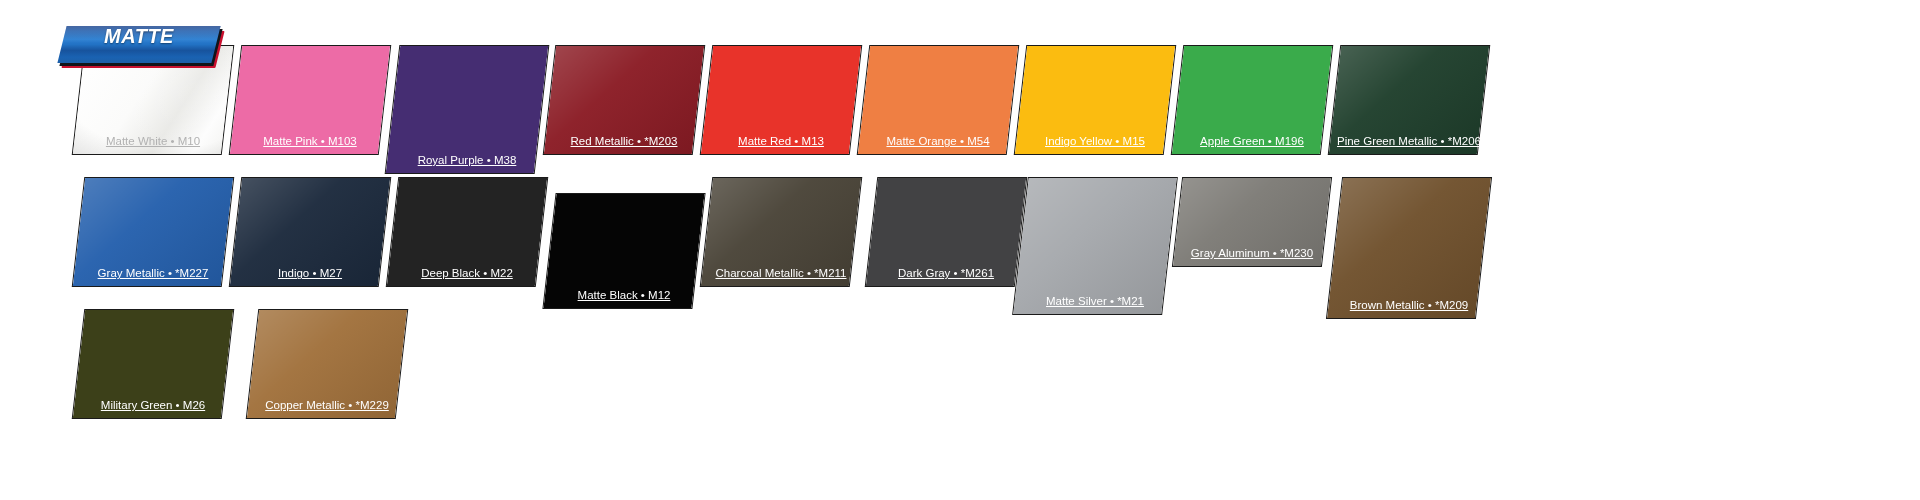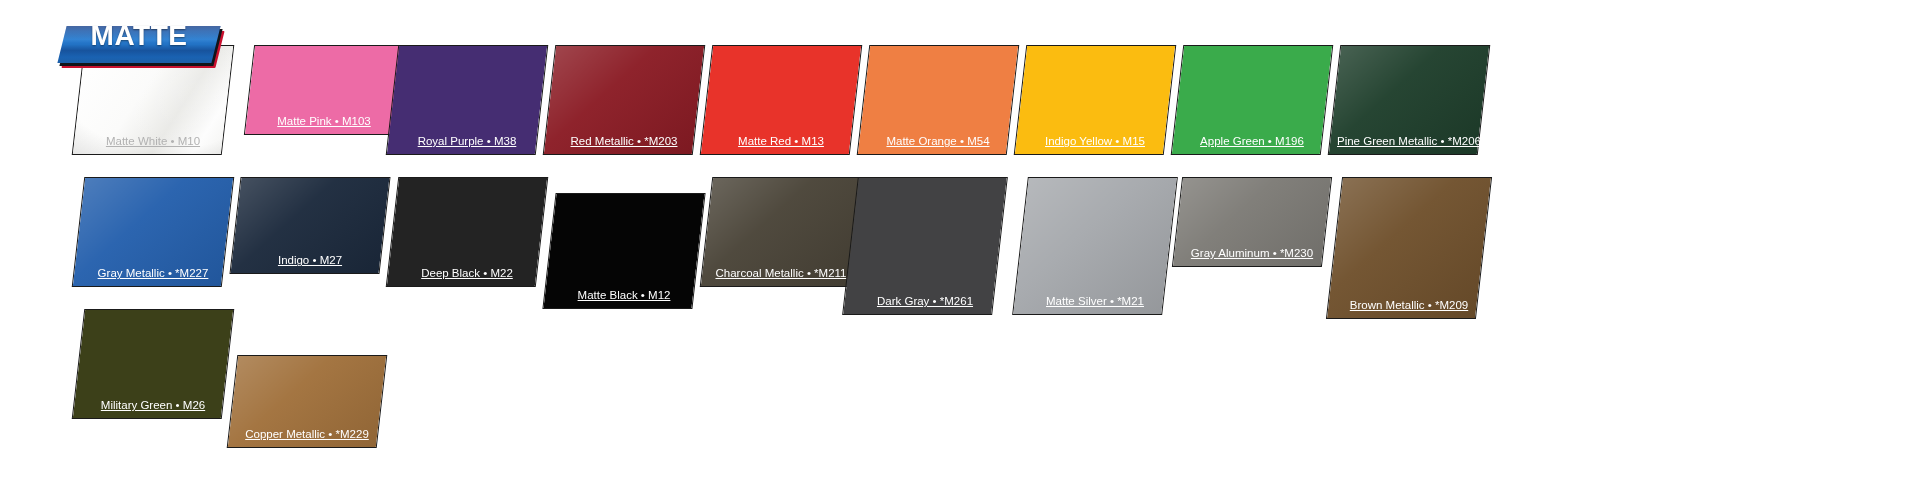--- a/index.html
+++ b/index.html
@@ -88,27 +88,28 @@
   .banner-label {
     position: absolute;
     left: 0;
     top: 0;
     width: 154px;
     height: 37px;
     display: flex;
     align-items: center;
     justify-content: center;
     color: #ffffff;
-    font-size: 28px;
+    font-size: 20px;
     font-weight: bold;
     letter-spacing: 0.5px;
     line-height: 1;
     text-shadow: 0 1px 2px rgba(0,0,0,0.45);
     z-index: 3;
     padding-bottom: 18px;
+    font-style: italic;
   }
 
   
   .swatch {
     position: absolute;
     width: 150px;
     height: 110px;
     z-index: 10;
   }
   .swatch-skew {
@@ -166,27 +167,27 @@
     <div class="banner-label">MATTE</div>
   </div>
 
   <div id="swatch-layer">
       <div class="swatch" style="left: 78px; top: 45px; width: 150px; height: 110px;">
         <div class="swatch-skew" style="transform: skewX(-6.5deg);">
           <div class="swatch-fill sheen-radial" style="background: linear-gradient(118deg, rgb(255, 255, 255) 0%, rgb(251, 251, 250) 42%, rgb(233, 233, 230) 66%, rgb(253, 253, 253) 86%, rgb(244, 244, 242) 100%);"></div>
         </div>
         <div class="swatch-label dark-text">Matte White • M10</div>
       </div>
-      <div class="swatch" style="left: 249px; top: 45px; width: 150px; height: 90px;">
+      <div class="swatch" style="left: 235px; top: 45px; width: 150px; height: 110px;">
         <div class="swatch-skew" style="transform: skewX(-6.5deg);">
           <div class="swatch-fill sheen-none" style="background: rgb(237, 107, 166);"></div>
         </div>
         <div class="swatch-label">Matte Pink • M103</div>
       </div>
-      <div class="swatch" style="left: 392px; top: 45px; width: 150px; height: 110px;">
+      <div class="swatch" style="left: 392px; top: 45px; width: 150px; height: 129px;">
         <div class="swatch-skew" style="transform: skewX(-6.5deg);">
           <div class="swatch-fill sheen-none" style="background: rgb(69, 45, 114);"></div>
         </div>
         <div class="swatch-label">Royal Purple • M38</div>
       </div>
       <div class="swatch" style="left: 549px; top: 45px; width: 150px; height: 110px;">
         <div class="swatch-skew" style="transform: skewX(-6.5deg);">
           <div class="swatch-fill sheen-diag" style="background: rgb(139, 28, 37);"></div>
         </div>
         <div class="swatch-label">Red Metallic • *M203</div>
@@ -220,21 +221,21 @@
           <div class="swatch-fill sheen-diag" style="background: rgb(31, 63, 44);"></div>
         </div>
         <div class="swatch-label">Pine Green Metallic • *M206</div>
       </div>
       <div class="swatch" style="left: 78px; top: 177px; width: 150px; height: 110px;">
         <div class="swatch-skew" style="transform: skewX(-6.5deg);">
           <div class="swatch-fill sheen-diag" style="background: rgb(37, 96, 173);"></div>
         </div>
         <div class="swatch-label">Gray Metallic • *M227</div>
       </div>
-      <div class="swatch" style="left: 235px; top: 177px; width: 150px; height: 97px;">
+      <div class="swatch" style="left: 235px; top: 177px; width: 150px; height: 110px;">
         <div class="swatch-skew" style="transform: skewX(-6.5deg);">
           <div class="swatch-fill sheen-diag" style="background: rgb(28, 42, 61);"></div>
         </div>
         <div class="swatch-label">Indigo • M27</div>
       </div>
       <div class="swatch" style="left: 392px; top: 177px; width: 150px; height: 110px;">
         <div class="swatch-skew" style="transform: skewX(-6.5deg);">
           <div class="swatch-fill sheen-none" style="background: rgb(35, 35, 35);"></div>
         </div>
         <div class="swatch-label">Deep Black • M22</div>
@@ -244,21 +245,21 @@
           <div class="swatch-fill sheen-none" style="background: rgb(5, 5, 5);"></div>
         </div>
         <div class="swatch-label">Matte Black • M12</div>
       </div>
       <div class="swatch" style="left: 706px; top: 177px; width: 150px; height: 110px;">
         <div class="swatch-skew" style="transform: skewX(-6.5deg);">
           <div class="swatch-fill sheen-diag" style="background: rgb(74, 68, 56);"></div>
         </div>
         <div class="swatch-label">Charcoal Metallic • *M211</div>
       </div>
-      <div class="swatch" style="left: 850px; top: 177px; width: 150px; height: 138px;">
+      <div class="swatch" style="left: 871px; top: 177px; width: 150px; height: 110px;">
         <div class="swatch-skew" style="transform: skewX(-6.5deg);">
           <div class="swatch-fill sheen-none" style="background: rgb(66, 66, 68);"></div>
         </div>
         <div class="swatch-label">Dark Gray • *M261</div>
       </div>
       <div class="swatch" style="left: 1020px; top: 177px; width: 150px; height: 138px;">
         <div class="swatch-skew" style="transform: skewX(-6.5deg);">
           <div class="swatch-fill sheen-diag" style="background: rgb(166, 169, 173);"></div>
         </div>
         <div class="swatch-label">Matte Silver • *M21</div>
@@ -274,21 +275,21 @@
           <div class="swatch-fill sheen-diag" style="background: rgb(112, 81, 45);"></div>
         </div>
         <div class="swatch-label">Brown Metallic • *M209</div>
       </div>
       <div class="swatch" style="left: 78px; top: 309px; width: 150px; height: 110px;">
         <div class="swatch-skew" style="transform: skewX(-6.5deg);">
           <div class="swatch-fill sheen-none" style="background: rgb(60, 64, 25);"></div>
         </div>
         <div class="swatch-label">Military Green • M26</div>
       </div>
-      <div class="swatch" style="left: 232px; top: 309px; width: 150px; height: 93px; margin-top: 46px;">
+      <div class="swatch" style="left: 252px; top: 309px; width: 150px; height: 110px;">
         <div class="swatch-skew" style="transform: skewX(-6.5deg);">
           <div class="swatch-fill sheen-diag" style="background: rgb(161, 113, 60);"></div>
         </div>
         <div class="swatch-label">Copper Metallic • *M229</div>
       </div>
     </div>
 
 </div>
 
 </body></html>

